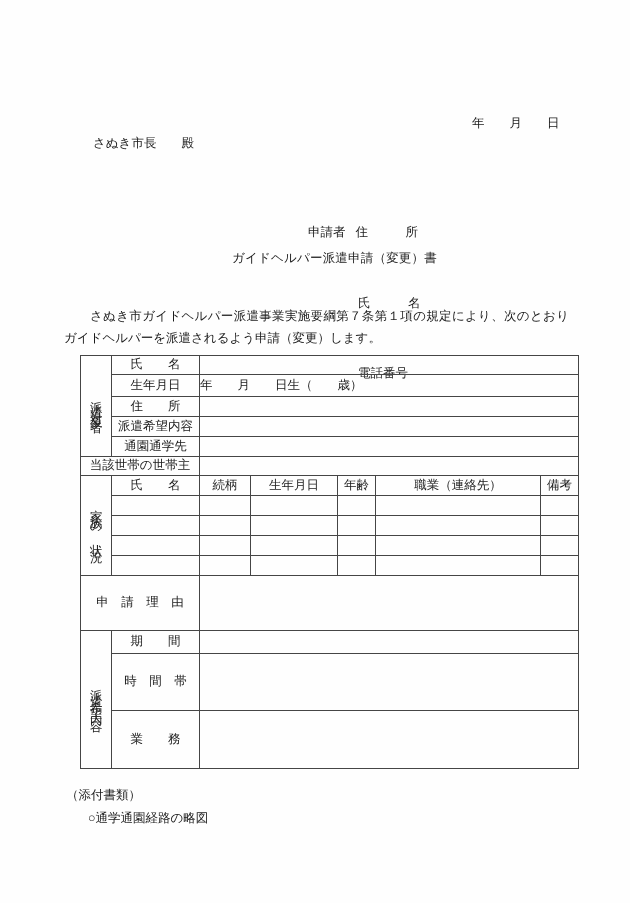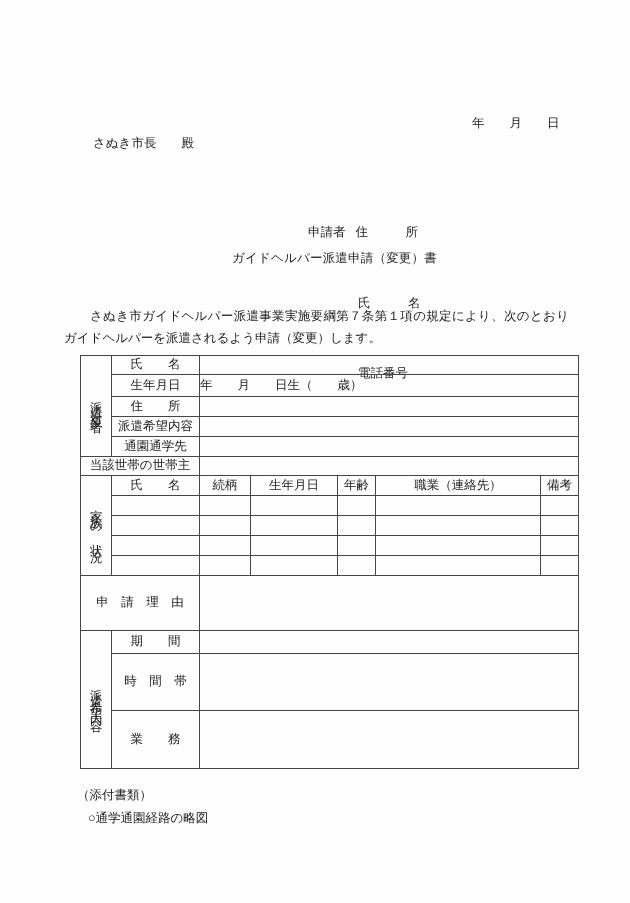--- a/index.html
+++ b/index.html
@@ -61,21 +61,21 @@
   }
   .vtext.sp5 { letter-spacing: 5px; }
   .vtext.sp6 { letter-spacing: 6px; }
   .vtext.sp7 { letter-spacing: 7px; }
   td.val-right { text-align: left; padding-right: 44px; }
 
   tr.h19 { height: 19px; } tr.h20 { height: 20px; } tr.h21 { height: 23px; padding-left: 28px; }
   tr.h22 { height: 22px; } tr.h55 { height: 55px; padding-left: 16px; } tr.h57 { height: 57px; margin-left: 20px; }
   tr.h58 { height: 58px; }
 
-  .attach-head { left: 77px; top: 788px; }
+  .attach-head { left: 66px; top: 788px; }
   .attach-item { left: 88px; top: 811px; }
 </style>
 </head>
 <body>
 
 <div class="page">
 
 
   <div class="abs date-line">年　　月　　日</div>
 

